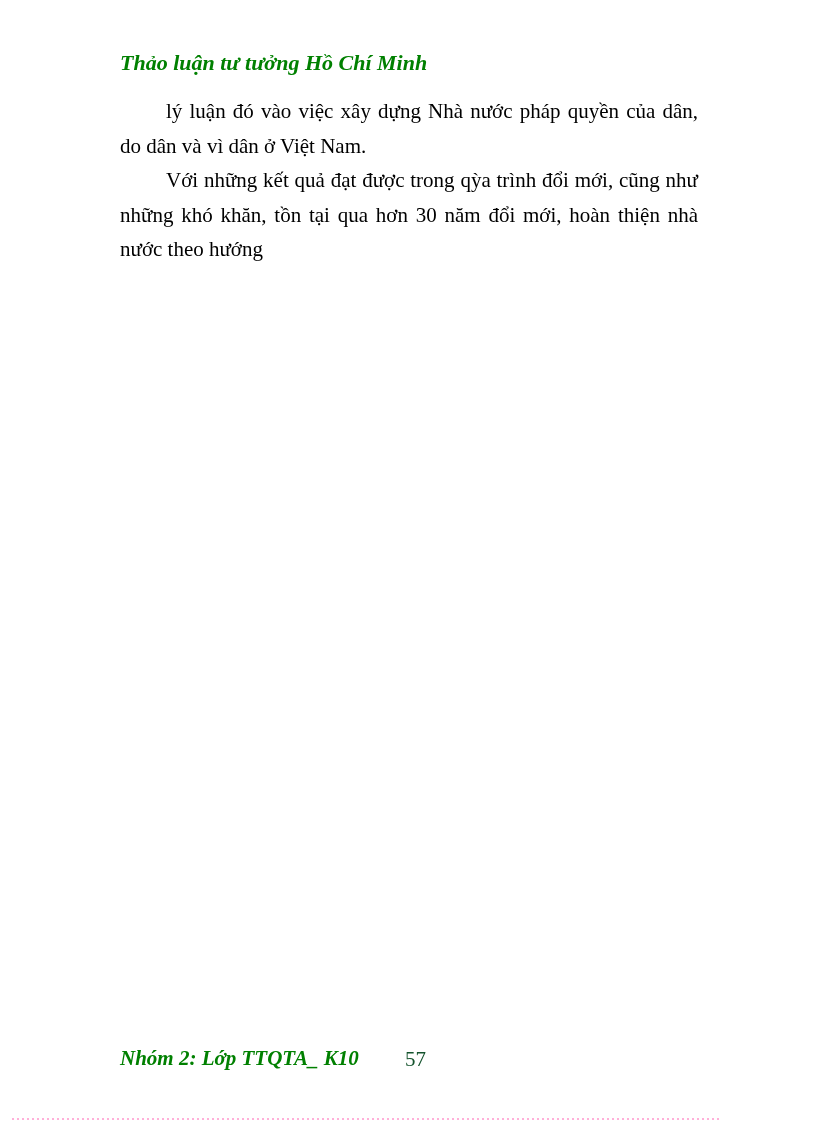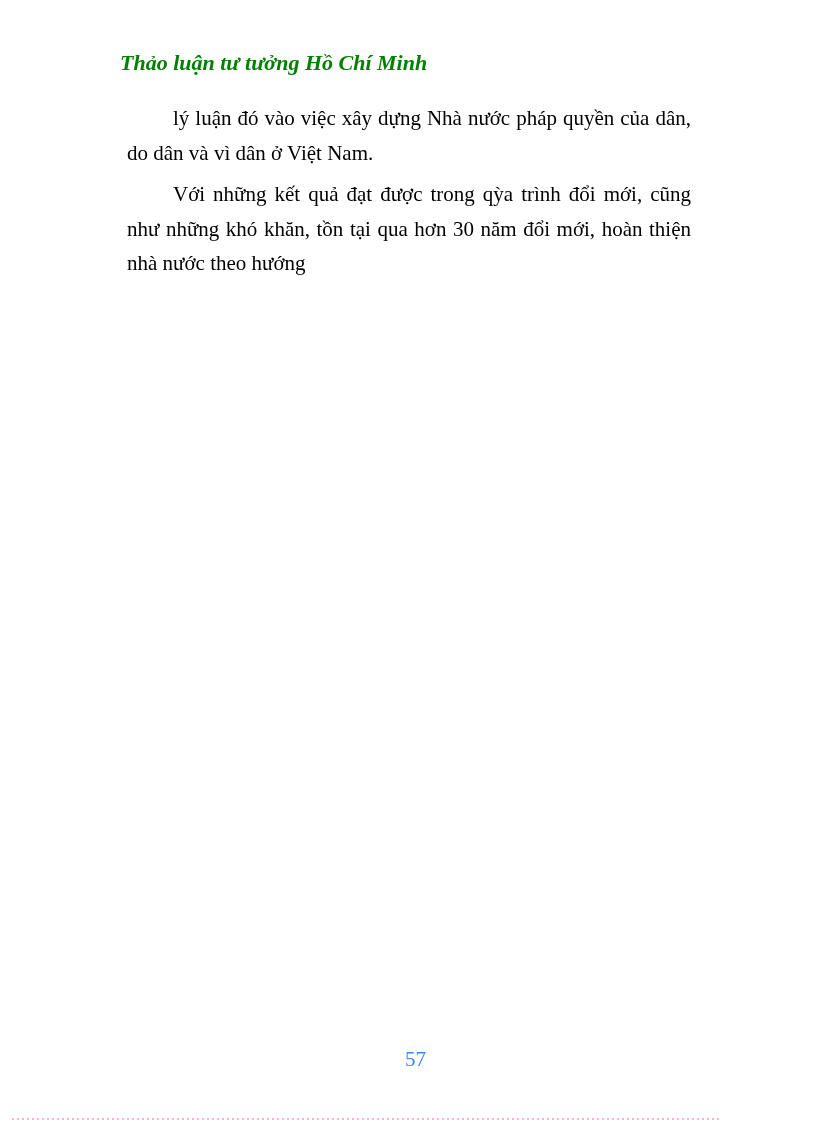--- a/index.html
+++ b/index.html
@@ -30,21 +30,21 @@
     position: absolute;
     left: 120px;
     top: 94px;
     width: 578px;
     font-size: 21px;
     line-height: 34.5px;
     text-align: justify;
     color: #000000;
   }
   .doc-body p {
-    margin: 7px;
+    margin: 0;
     padding: 0;
     text-indent: 46px;
   }
   .doc-footer {
     position: absolute;
     left: 120px;
     top: 1046px;
     width: 578px;
     height: 30px;
   }
@@ -58,21 +58,21 @@
     color: #008000;
     white-space: nowrap;
   }
   .page-number {
     position: absolute;
     left: 285px;
     top: 1px;
     font-size: 21px;
     font-weight: normal;
     font-style: normal;
-    color: #3b82f6;
+    color: #14532d;
   }
   .page-break-line {
     position: absolute;
     left: 12px;
     right: 12px;
     bottom: 3px;
     height: 2px;
     background: repeating-linear-gradient(
       to right,
       #ffb0d9 0px, #ffb0d9 2px,
@@ -88,18 +88,19 @@
   <div class="doc-header">
     <span>Thảo luận tư tưởng Hồ Chí Minh</span>
   </div>
 
   <div class="doc-body">
     <p>lý luận đó vào việc xây dựng Nhà nước pháp quyền của dân, do dân và vì dân ở Việt Nam.</p>
     <p>Với những kết quả đạt được trong qỳa trình đổi mới, cũng như những khó khăn, tồn tại qua hơn 30 năm đổi mới, hoàn thiện nhà nước theo hướng</p>
   </div>
 
   <div class="doc-footer">
+    <span class="footer-label">Nhóm 2: Lớp TTQTA_ K10</span>
     <span class="page-number">57</span>
   </div>
 
   <div class="page-break-line"></div>
 
 </div>
 
 </body></html>

